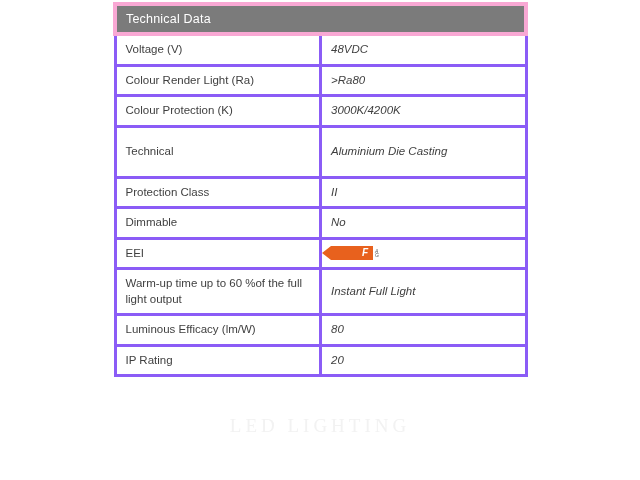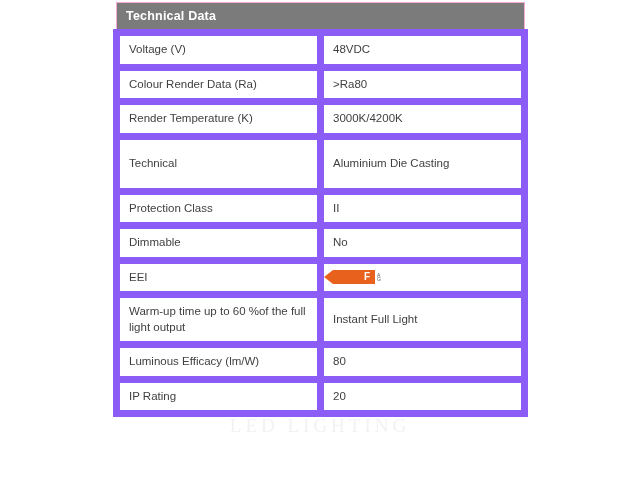--- a/index.html
+++ b/index.html
@@ -36,38 +36,38 @@
   table.tech {
     position: absolute;
     left: 113px;
     top: 2px;
     width: 415px;
     border-collapse: collapse;
     table-layout: fixed;
     background: transparent;
   }
   table.tech td {
-    border: 7px solid #8b5cf6;
+    border: 3px solid #8b5cf6;
     font-size: 11.5px;
     padding: 6px 8px 6px 9px;
     vertical-align: middle;
     line-height: 1.35;
     color: #3f3f3f;
     background: rgba(255,255,255,0.0);
   }
   td.label { width: 205px; }
-  td.value { width: 208px; }
+  td.value { width: 208px; font-style: italic; }
   tr.header th {
     background: #7b7b7b;
     color: #ffffff;
     font-size: 12.5px;
-    font-weight: bold;
+    font-weight: normal;
     text-align: left;
     padding: 6px 9px;
-    border: 1px solid #f9a8d4;
+    border: 4px solid #f9a8d4;
     letter-spacing: 0.2px;
   }
   .two-line { line-height: 1.6; }
   
   .eei-wrap {
     display: flex;
     align-items: center;
     gap: 2px;
   }
   .eei-arrow {
@@ -126,26 +126,26 @@
     </tr>
 
     <tr>
       <td class="label">Voltage (V)</td>
       <td class="value">48VDC</td>
     </tr>
 
 
 
     <tr>
-      <td class="label">Colour Render Data (Ra)</td>
+      <td class="label">Colour Render Light (Ra)</td>
       <td class="value">&gt;Ra80</td>
     </tr>
 
     <tr>
-      <td class="label">Render Temperature (K)</td>
+      <td class="label">Colour Protection (K)</td>
       <td class="value">3000K/4200K</td>
     </tr>
 
     <tr>
       <td class="label" style="height:36px;">Technical</td>
       <td class="value">Aluminium Die Casting</td>
     </tr>
 
     <tr>
       <td class="label">Protection Class</td>

